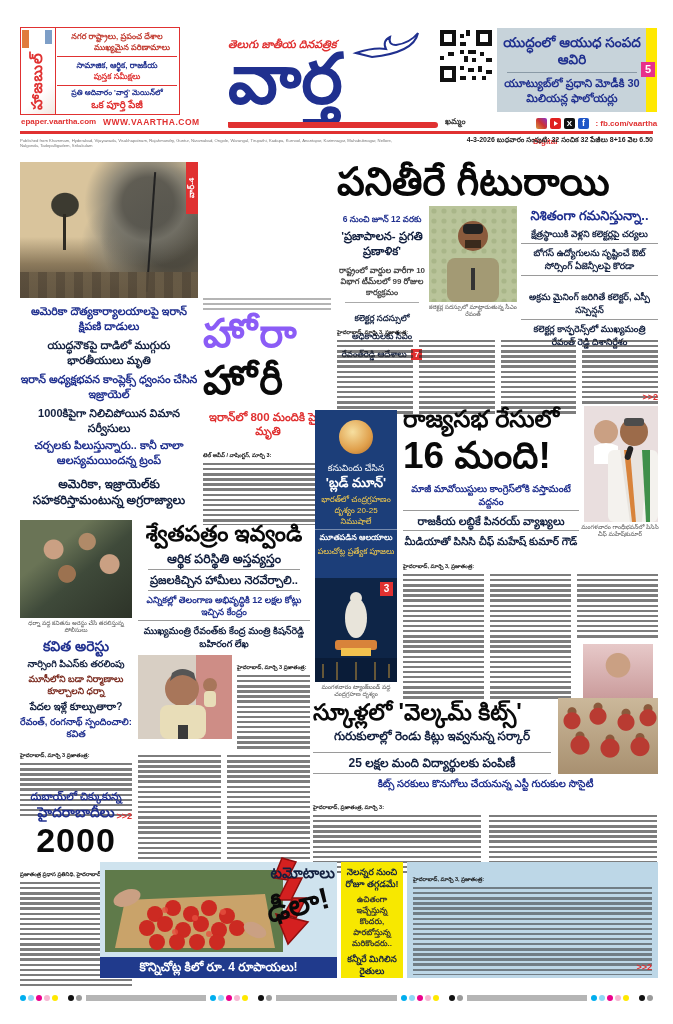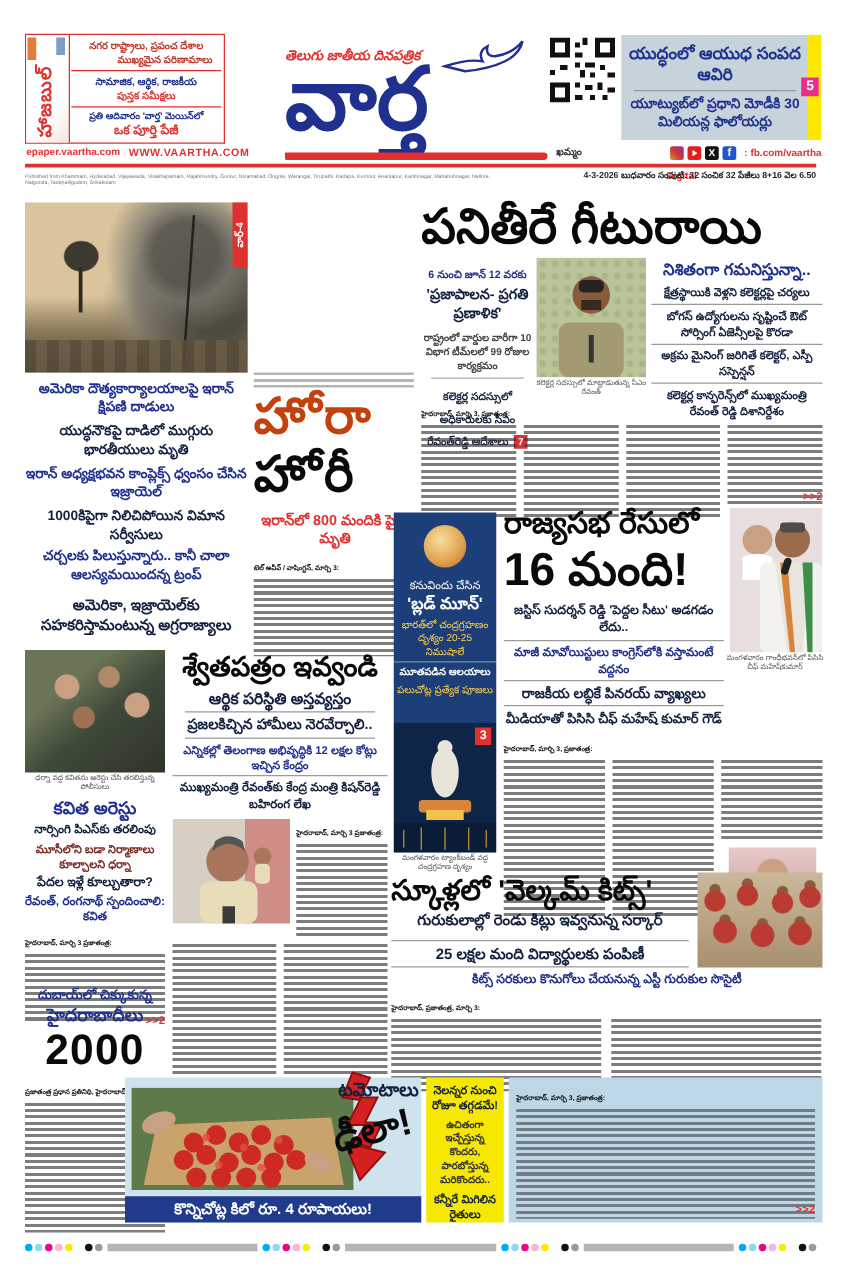--- a/index.html
+++ b/index.html
@@ -127,21 +127,21 @@
     <div class="abs ctr b navy" style="left:0;top:146px;width:178px;font-size:11px;line-height:15px;">అమెరికా దౌత్యకార్యాలయాలపై ఇరాన్ క్షిపణి దాడులు</div>
     <div class="abs ctr b dk" style="left:0;top:180px;width:178px;font-size:11px;line-height:15px;">యుద్ధనౌకపై దాడిలో ముగ్గురు భారతీయులు మృతి</div>
     <div class="abs ctr b navy" style="left:0;top:214px;width:178px;font-size:11px;line-height:15px;">ఇరాన్ అధ్యక్షభవన కాంప్లెక్స్ ధ్వంసం చేసిన ఇజ్రాయెల్</div>
     <div class="abs ctr b dk" style="left:0;top:248px;width:178px;font-size:11px;line-height:15px;">1000కిపైగా నిలిచిపోయిన విమాన సర్వీసులు</div>
     <div class="abs ctr b navy" style="left:0;top:280px;width:178px;font-size:11px;line-height:15px;">చర్చలకు పిలుస్తున్నారు.. కానీ చాలా ఆలస్యమయిందన్న ట్రంప్</div>
     <div class="abs ctr b dk" style="left:0;top:318px;width:178px;font-size:12px;line-height:16px;">అమెరికా, ఇజ్రాయెల్‌కు సహకరిస్తామంటున్న అగ్రరాజ్యాలు</div>
   </div>
 
   <div class="abs" style="left:203px;top:158px;width:130px;height:360px;">
     <div class="ftl" style="margin-top:140px;width:128px;height:12px;"></div>
-    <div class="b" style="font-size:40px;line-height:46px;color:#c2410c;letter-spacing:2px;">హోరా</div>
+    <div class="b" style="font-size:40px;line-height:46px;color:#8b5cf6;letter-spacing:2px;">హోరా</div>
     <div class="b" style="font-size:40px;line-height:48px;color:#0a0a0a;letter-spacing:2px;">హోరీ</div>
     <div class="b red ctr" style="margin-top:6px;width:130px;font-size:11.5px;line-height:14px;">ఇరాన్‌లో 800 మందికి పైగా మృతి</div>
     <div style="margin-top:5px;position:relative;">
       <span class="dateline">టెల్ అవీవ్ / వాషింగ్టన్, మార్చి 3:</span>
       <div class="ft" style="width:130px;height:62px;margin-top:2px;"></div>
       <span class="more abs" style="right:0;bottom:-4px;">&gt;&gt;2</span>
     </div>
   </div>
 
   <div class="abs" style="left:337px;top:158px;width:321px;height:248px;">
@@ -171,21 +171,21 @@
         <rect x="36" y="34" width="16" height="8" fill="#3a2a1c"></rect>
         <rect x="42" y="62" width="4" height="22" fill="#333"></rect>
       </svg>
     </div>
     <div class="abs cap ctr" style="left:86px;top:146px;width:100px;">కలెక్టర్ల సదస్సులో మాట్లాడుతున్న సీఎం రేవంత్</div>
 
     <div class="abs ctr" style="left:184px;top:50px;width:137px;">
       <div class="b navy" style="font-size:13px;line-height:16px;">నిశితంగా గమనిస్తున్నా..</div>
       <div class="b dk ubar" style="margin-top:4px;font-size:9px;line-height:13px;padding-bottom:2px;">క్షేత్రస్థాయికి వెళ్లని కలెక్టర్లపై చర్యలు</div>
       <div class="b dk ubar" style="margin-top:3px;font-size:9px;line-height:13px;padding-bottom:2px;">బోగస్ ఉద్యోగులను సృష్టించే ఔట్ సోర్సింగ్ ఏజెన్సీలపై కొరడా</div>
-      <div class="b dk ubar" style="margin-top:2px;font-size:9px;line-height:13px;padding-bottom:2px;">అక్రమ మైనింగ్ జరిగితే కలెక్టర్, ఎస్పీ సస్పెన్షన్</div>
+      <div class="b dk ubar" style="margin-top:15px;font-size:9px;line-height:13px;padding-bottom:2px;">అక్రమ మైనింగ్ జరిగితే కలెక్టర్, ఎస్పీ సస్పెన్షన్</div>
       <div class="b dk" style="margin-top:3px;font-size:9px;line-height:13px;">కలెక్టర్ల కాన్ఫరెన్స్‌లో ముఖ్యమంత్రి రేవంత్ రెడ్డి దిశానిర్దేశం</div>
     </div>
 
     <div class="abs" style="left:0;top:162px;width:321px;height:82px;">
       <span class="dateline">హైదరాబాద్, మార్చి 3, ప్రజాతంత్ర:</span>
       <div style="display:flex;gap:6px;margin-top:2px;">
         <div class="ft" style="width:76px;height:74px;"></div>
         <div class="ft" style="width:76px;height:74px;"></div>
         <div class="ft" style="width:76px;height:74px;"></div>
         <div class="ft" style="width:76px;height:66px;"></div>
@@ -238,21 +238,20 @@
         <rect x="40" y="12" width="20" height="8" rx="3" fill="#4c4c4c"></rect>
         <path d="M36 44 L46 116 L58 116 L64 44 Z" fill="#e8e4de"></path>
         <path d="M40 44 L48 116 L52 116 L46 44 Z" fill="#d8833a"></path>
         <path d="M58 44 L62 116 L66 116 L66 44 Z" fill="#3f8f4a"></path>
         <rect x="42" y="40" width="6" height="14" rx="3" fill="#222" transform="rotate(18 45 47)"></rect>
       </svg>
     </div>
     <div class="abs cap ctr" style="right:-4px;top:120px;width:84px;">మంగళవారం గాంధీభవన్‌లో పిసిసి చీఫ్ మహేష్‌కుమార్</div>
 
     <div class="ctr" style="width:176px;margin-top:4px;">
-      <div class="b dk ubar" style="font-size:10px;line-height:14px;padding-bottom:2px;">జస్టిస్ సుదర్శన్ రెడ్డి 'పెద్దల సీటు' అడగడం లేదు..</div>
       <div class="b navy ubar" style="margin-top:3px;font-size:9.5px;line-height:13px;padding-bottom:2px;">మాజీ మావోయిస్టులు కాంగ్రెస్‌లోకి వస్తామంటే వద్దనం</div>
       <div class="b dk ubar" style="margin-top:3px;font-size:11px;line-height:14px;padding-bottom:2px;">రాజకీయ లబ్ధికే పినరయ్ వ్యాఖ్యలు</div>
       <div class="b dk" style="margin-top:3px;font-size:10.5px;line-height:14px;">మీడియాతో పిసిసి చీఫ్ మహేష్ కుమార్ గౌడ్</div>
     </div>
 
     <div style="margin-top:6px;position:relative;">
       <span class="dateline">హైదరాబాద్, మార్చి 3, ప్రజాతంత్ర:</span>
       <div style="display:flex;gap:6px;margin-top:2px;">
         <div class="ft" style="width:81px;height:126px;"></div>
         <div class="ft" style="width:81px;height:126px;"></div>

